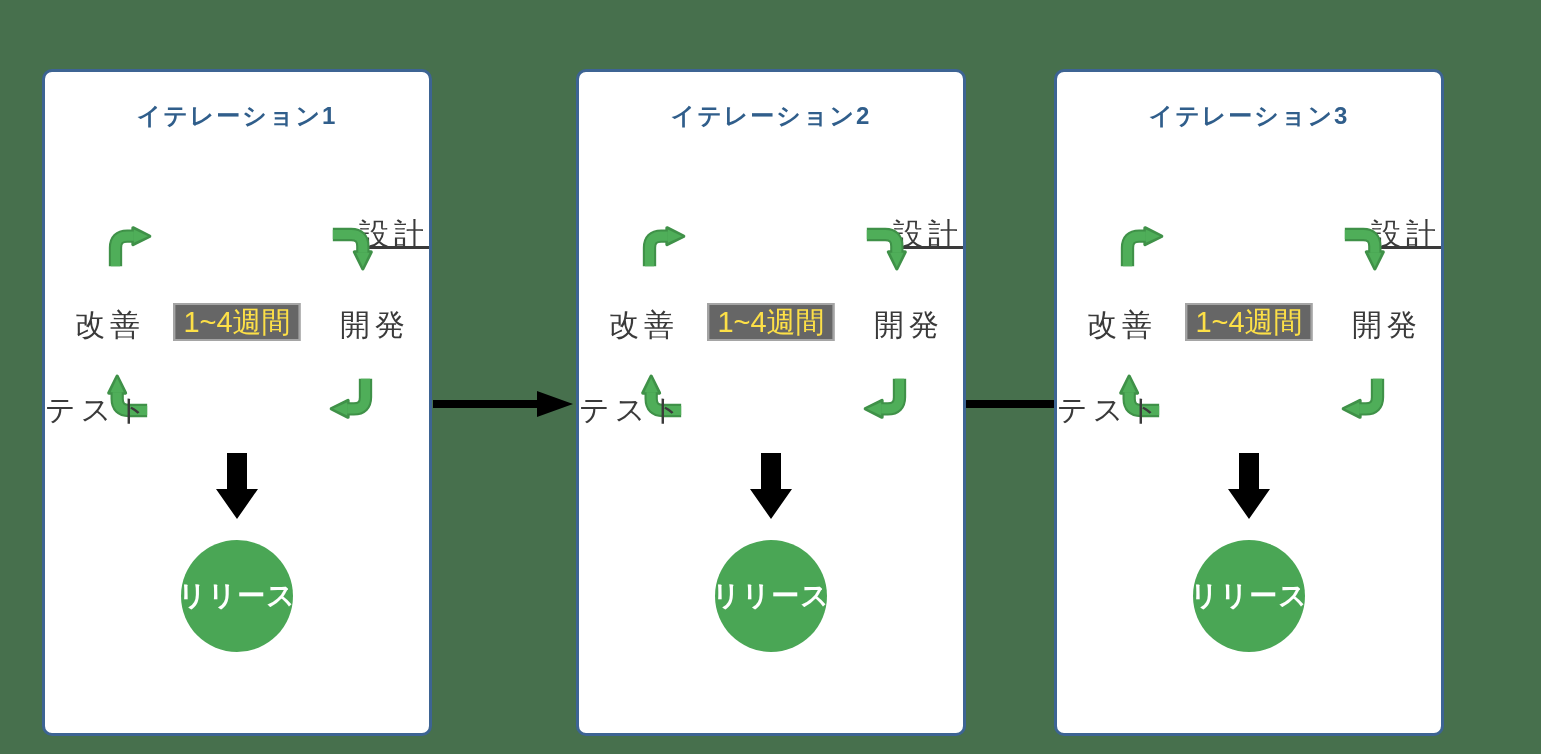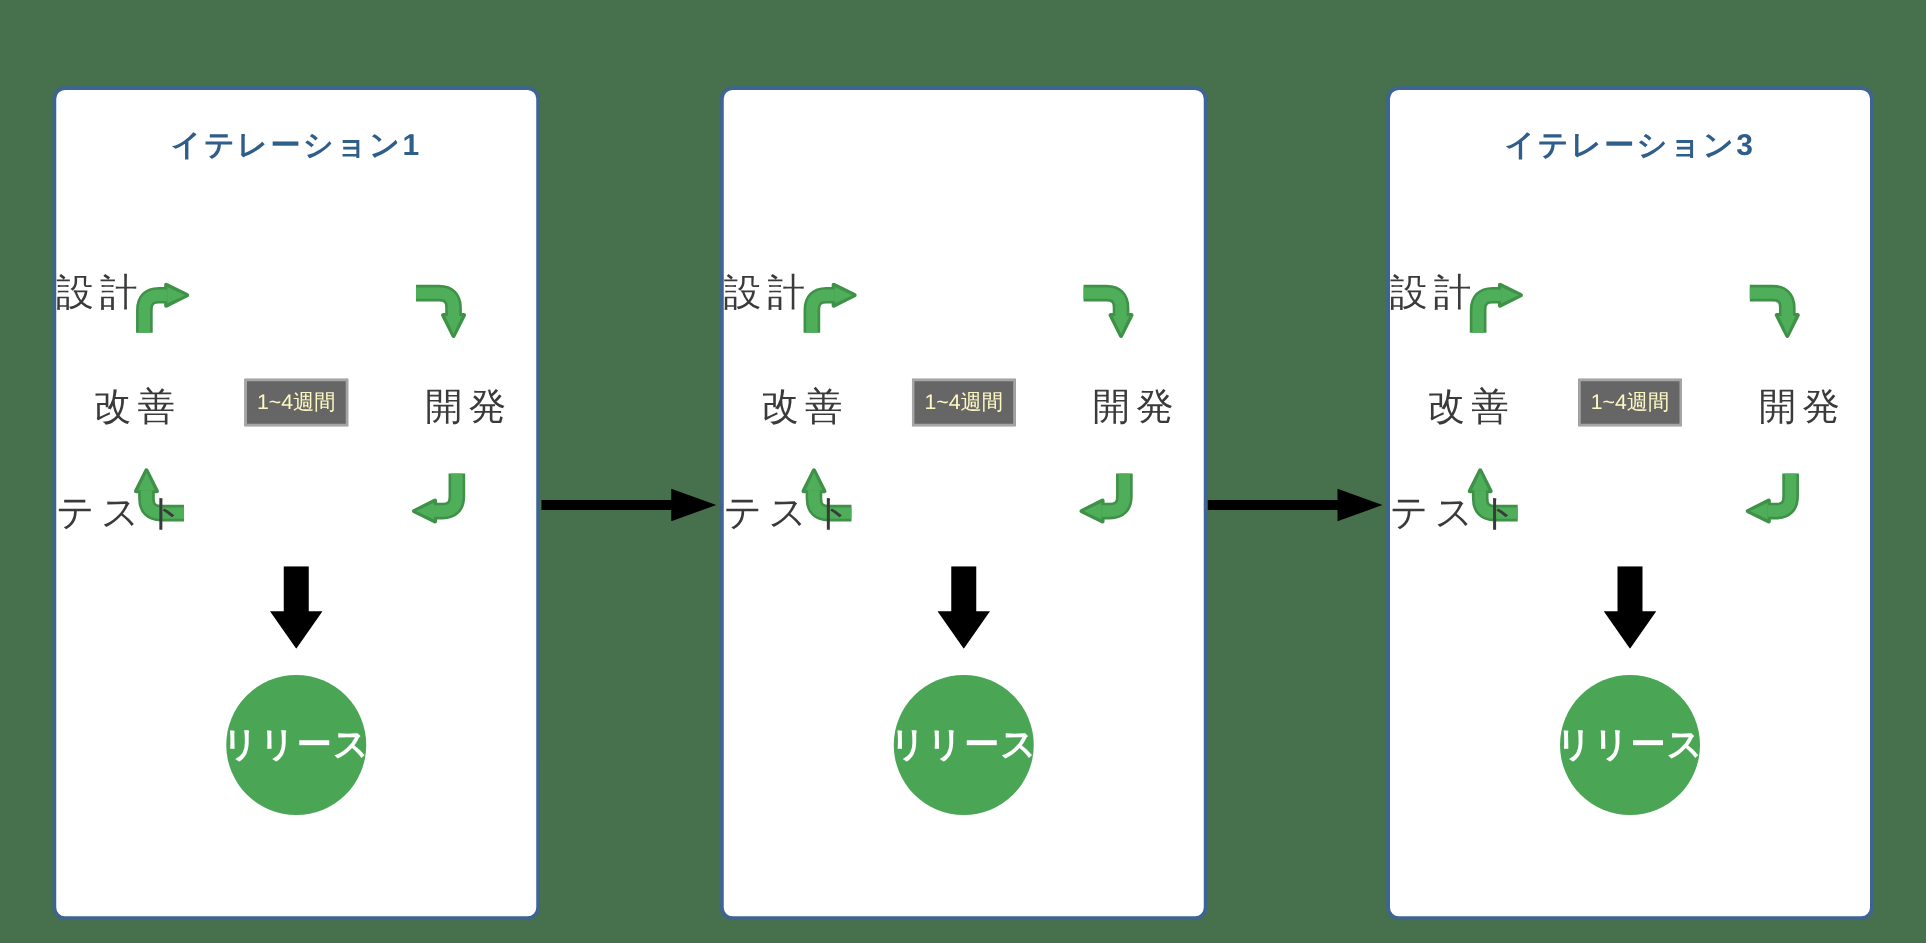--- a/index.html
+++ b/index.html
@@ -27,49 +27,49 @@
 
   .panel {
     position: absolute; top: 45px;
     width: 390px; height: 667px;
     background: var(--panel-bg);
     border: 3px solid var(--panel-border);
     border-radius: 10px;
   }
   .panel.p1 { left: 42px; }
   .panel.p2 { left: 576px; }
-  .panel.p3 { left: 1109px; }
+  .panel.p3 { left: 1054px; }
 
   .panel-title {
     position: absolute; top: 28px; left: 0; right: 0;
     text-align: center;
     font-size: 24px; font-weight: bold;
     letter-spacing: 2px;
     color: var(--title-blue);
   }
 
   .cyc-label {
     position: absolute;
     font-size: 30px; font-weight: 500;
     color: var(--label-dark);
     letter-spacing: 5px;
     white-space: nowrap;
   }
-  .cyc-top    { top: 142px; left: 0; right: 0; text-align: left; }
+  .cyc-top    { top: 142px; left: 0; right: 0; text-align: right; text-decoration: underline; }
   .cyc-left   { top: 233px; left: 30px; }
   .cyc-right  { top: 233px; right: 19px; font-family: Liberation Serif, serif; }
   .cyc-bottom { top: 318px; left: 0; right: 0; }
 
   .duration {
     position: absolute; top: 231px; left: 50%;
     transform: translateX(-50%);
     background: var(--duration-bg);
     border: 2px solid var(--duration-border);
-    color: #fef9c3;
-    font-size: 17px; line-height: 34px;
+    color: #fde047;
+    font-size: 29px; line-height: 34px;
     padding: 0 8px;
     white-space: nowrap;
   }
 
   .curve {
     position: absolute; width: 50px; height: 50px;
   }
   .curve.tl { left: 58px;  top: 150px; }
   .curve.tr { left: 282px; top: 150px; transform: rotate(90deg); }
   .curve.br { left: 283px; top: 301px; transform: rotate(180deg); }
@@ -153,20 +153,21 @@
         <use href="#down-block-arrow-shape"></use>
       </svg>
     <div class="release-circle">リリース</div>
   </section>
 
   <svg class="flow-arrow f1" viewBox="0 0 140 26">
       <use href="#flow-arrow-shape"></use>
     </svg>
 
   <section class="panel p2">
+    <h2 class="panel-title">イテレーション2</h2>
     <div class="cyc-label cyc-top">設計</div>
     <svg class="curve tl" viewBox="0 0 60 60">
         <use href="#curve-arrow-shape"></use>
       </svg>
     <svg class="curve tr" viewBox="0 0 60 60">
         <use href="#curve-arrow-shape"></use>
       </svg>
     <div class="cyc-label cyc-left">改善</div>
     <div class="duration">1~4週間</div>
     <div class="cyc-label cyc-right">開発</div>

